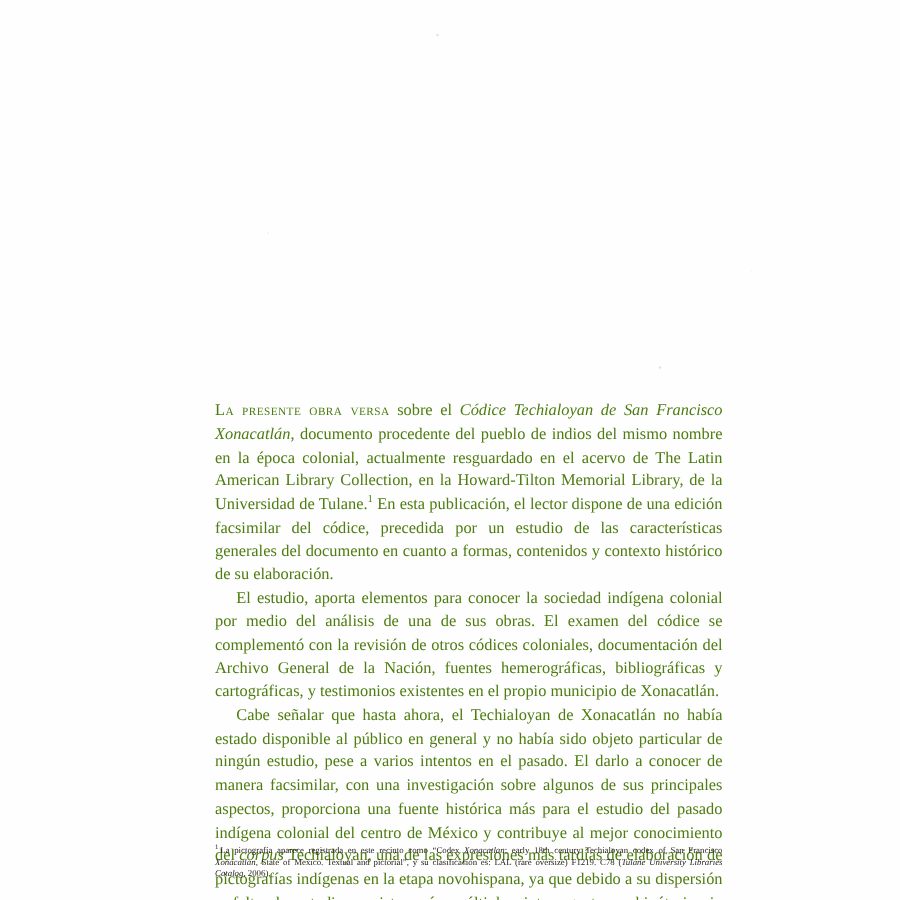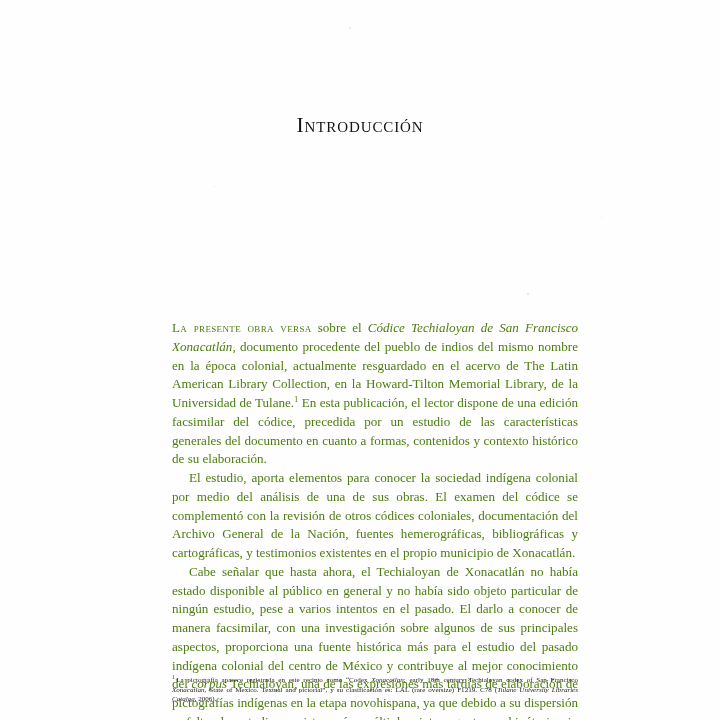--- a/index.html
+++ b/index.html
@@ -96,21 +96,20 @@
     border-radius: 50%;
     opacity: 0.55;
     pointer-events: none;
   }
 </style>
 </head>
 <body>
 
 <div class="page">
 
-  <h1 class="chapter-title">Introducción</h1>
 
   <div class="body-block">
 
     <p class="para">
       <span class="sc">La presente obra versa</span><span> sobre el </span><span class="it">Códice Techialoyan de San Francisco Xonacatlán</span><span>, documento procedente del pueblo de indios del mismo nombre en la época colonial, actualmente resguardado en el acervo de The Latin American Library Collection, en la Howard-Tilton Memorial Library, de la Universidad de Tulane.</span><span class="fn-ref">1</span><span> En esta publicación, el lector dispone de una edición facsimilar del códice, precedida por un estudio de las características generales del documento en cuanto a formas, contenidos y contexto histórico de su elaboración.</span>
     </p>
 
     <p class="para"><span>El estudio, aporta elementos para conocer la sociedad indígena colonial por medio del análisis de una de sus obras. El examen del códice se complementó con la revisión de otros códices coloniales, documentación del Archivo General de la Nación, fuentes hemerográficas, bibliográficas y cartográficas, y testimonios existentes en el propio municipio de Xonacatlán.</span></p>
 
     <p class="para"><span>Cabe señalar que hasta ahora, el Techialoyan de Xonacatlán no había estado disponible al público en general y no había sido objeto particular de ningún estudio, pese a varios intentos en el pasado. El darlo a conocer de manera facsimilar, con una investigación sobre algunos de sus principales aspectos, proporciona una fuente histórica más para el estudio del pasado indígena colonial del centro de México y contribuye al mejor conocimiento del </span><span class="it">corpus</span><span> Techialoyan, una de las expresiones más tardías de elaboración de pictografías indígenas en la etapa novohispana, ya que debido a su dispersión y falta de estudios, existen aún múltiples interrogantes e hipótesis sin contrastar en relación con ese grupo de códices.</span></p>

